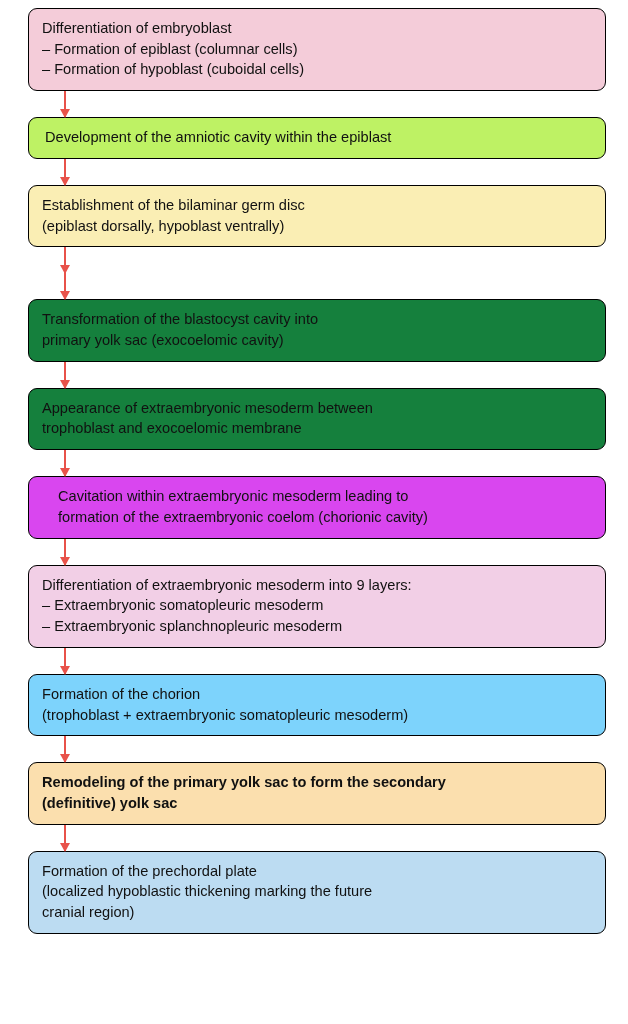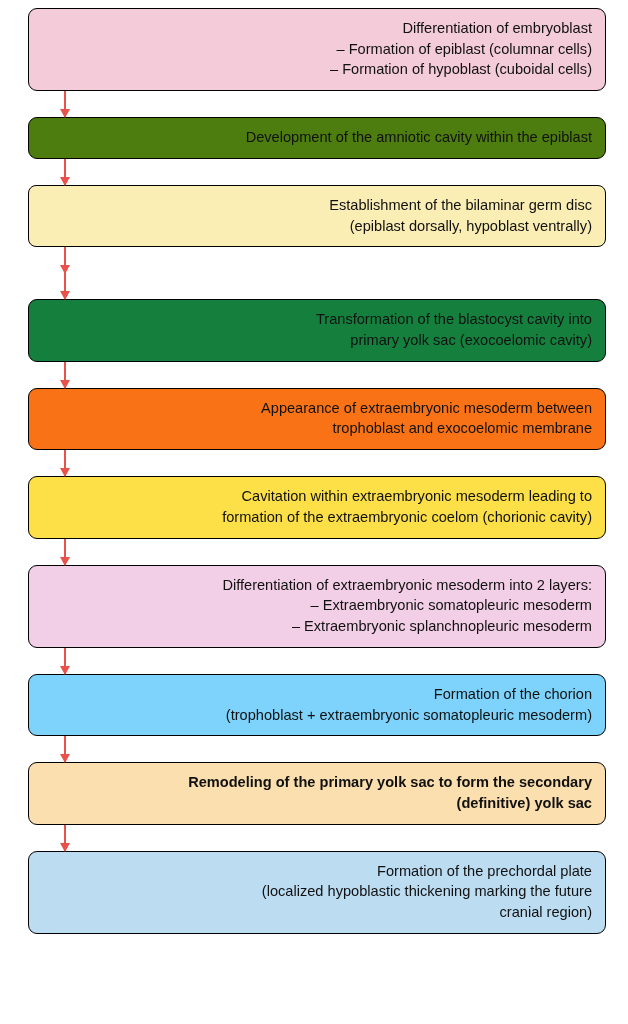--- a/index.html
+++ b/index.html
@@ -14,21 +14,20 @@
     overflow: hidden;
   }
   #flow {
     box-sizing: border-box;
     width: 628px;
     height: 1024px;
     padding: 8px 22px 8px 28px;
     display: flex;
     flex-direction: column;
     align-items: stretch;
-    text-align: right;
   }
   .step {
     box-sizing: border-box;
     border-radius: 9px;
     border: 1.4px solid #000;
     padding: 9px 13px 10px 13px;
     font-size: 14.6px;
     line-height: 1.42;
     color: #111;
     white-space: pre-line;
@@ -61,48 +60,48 @@
 </head>
 <body>
 
 <div id="flow">
     <div class="step" style="background: rgb(244, 204, 217); border-color: rgb(0, 0, 0);">Differentiation of embryoblast
 – Formation of epiblast (columnar cells)
 – Formation of hypoblast (cuboidal cells)</div>
     <div class="arrow-wrap">
       <div class="arrow" style="background: rgb(232, 82, 74);"></div>
     </div>
-    <div class="step" style="background: #4d7c0f; border-color: rgb(0, 0, 0); padding-left: 16px;">Development of the amniotic cavity within the epiblast</div>
+    <div class="step" style="background: #bef264; border-color: rgb(0, 0, 0); padding-left: 16px;">Development of the amniotic cavity within the epiblast</div>
     <div class="arrow-wrap">
       <div class="arrow" style="background: rgb(232, 82, 74);"></div>
     </div>
-    <div class="step" style="background: rgb(250, 238, 180); border-color: rgb(0, 0, 0); border-radius: 8px;">Establishment of the bilaminar germ disc
+    <div class="step" style="background: rgb(250, 238, 180); border-color: rgb(0, 0, 0);">Establishment of the bilaminar germ disc
 (epiblast dorsally, hypoblast ventrally)</div>
     <div class="arrow-wrap">
       <div class="arrow" style="background: rgb(232, 82, 74);"></div>
     </div>
     <div class="arrow-wrap">
       <div class="arrow" style="background: rgb(232, 82, 74);"></div>
     </div>
     <div class="step" style="background: #15803d; border-color: rgb(0, 0, 0);">Transformation of the blastocyst cavity into
 primary yolk sac (exocoelomic cavity)</div>
     <div class="arrow-wrap">
       <div class="arrow" style="background: rgb(232, 82, 74);"></div>
     </div>
-    <div class="step" style="background: #f97316; border-color: rgb(0, 0, 0);">Appearance of extraembryonic mesoderm between
+    <div class="step" style="background: #15803d; border-color: rgb(0, 0, 0);">Appearance of extraembryonic mesoderm between
 trophoblast and exocoelomic membrane</div>
     <div class="arrow-wrap">
       <div class="arrow" style="background: rgb(232, 82, 74);"></div>
     </div>
-    <div class="step" style="background: #fde047; border-color: rgb(0, 0, 0); padding-left: 29px;">Cavitation within extraembryonic mesoderm leading to
+    <div class="step" style="background: #d946ef; border-color: rgb(0, 0, 0); padding-left: 29px;">Cavitation within extraembryonic mesoderm leading to
 formation of the extraembryonic coelom (chorionic cavity)</div>
     <div class="arrow-wrap">
       <div class="arrow" style="background: rgb(232, 82, 74);"></div>
     </div>
-    <div class="step" style="background: rgb(242, 207, 230); border-color: rgb(0, 0, 0);">Differentiation of extraembryonic mesoderm into 2 layers:
+    <div class="step" style="background: rgb(242, 207, 230); border-color: rgb(0, 0, 0);">Differentiation of extraembryonic mesoderm into 9 layers:
 – Extraembryonic somatopleuric mesoderm
 – Extraembryonic splanchnopleuric mesoderm</div>
     <div class="arrow-wrap">
       <div class="arrow" style="background: rgb(232, 82, 74);"></div>
     </div>
     <div class="step" style="background: #7dd3fc; border-color: rgb(0, 0, 0);">Formation of the chorion
 (trophoblast + extraembryonic somatopleuric mesoderm)</div>
     <div class="arrow-wrap">
       <div class="arrow" style="background: rgb(232, 82, 74);"></div>
     </div>

